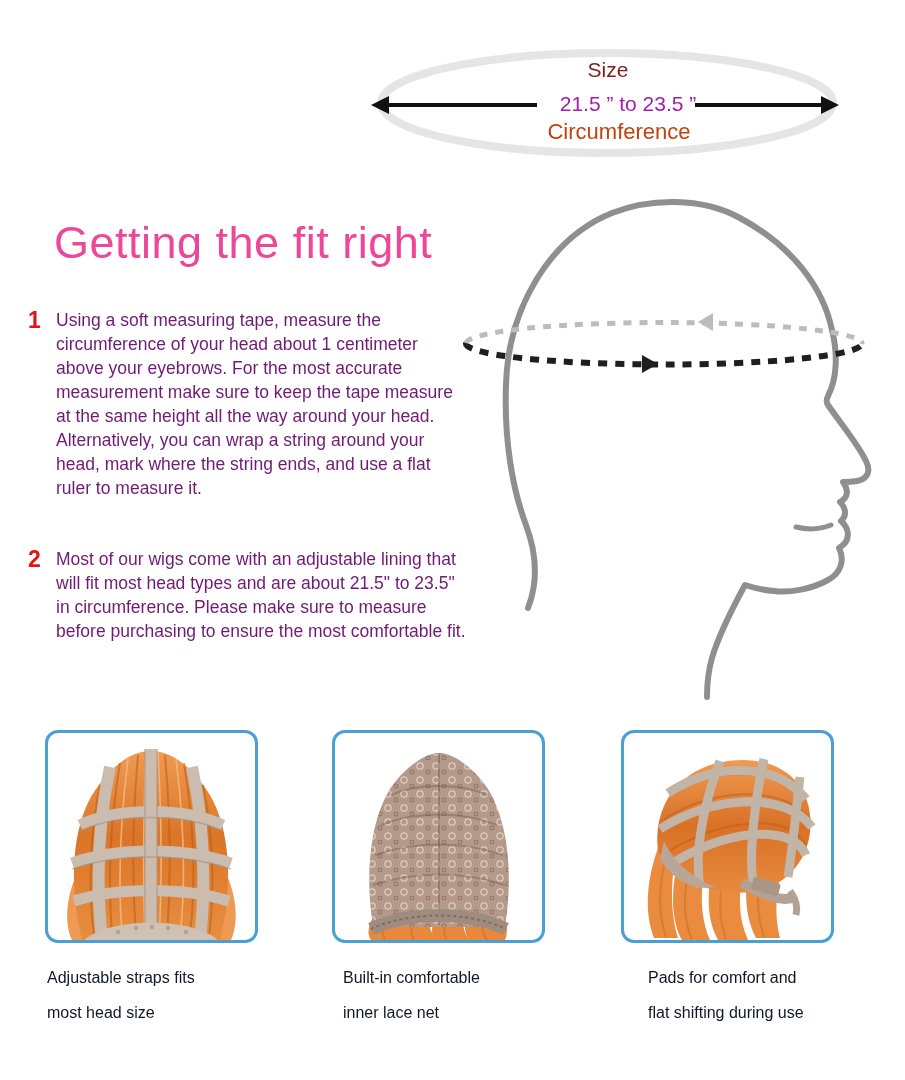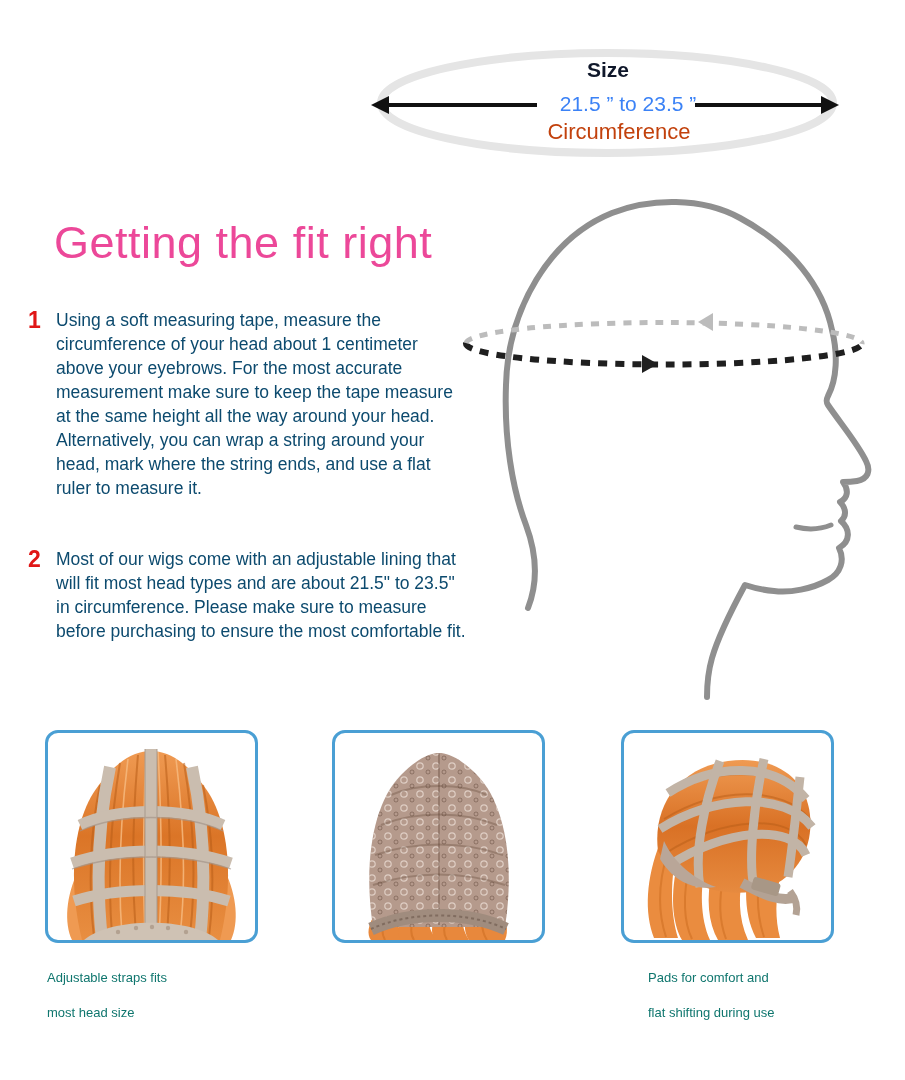--- a/index.html
+++ b/index.html
@@ -7,62 +7,62 @@
     position:relative;
     width:905px;height:1080px;
     background:#ffffff;
     font-family:"Liberation Sans", sans-serif;
     overflow:hidden;
   }
   
   .size-svg{position:absolute;left:365px;top:45px;width:480px;height:125px;}
   .size-label{
     position:absolute;left:458px;top:58px;width:300px;
-    text-align:center;font-size:21px;color:#0f172a;font-weight:bold;
+    text-align:center;font-size:21px;color:#7f1d1d;
   }
   .range-label{
     position:absolute;left:478px;top:92px;width:300px;
-    text-align:center;font-size:21px;color:#3b82f6;
+    text-align:center;font-size:21px;color:#a21caf;
   }
   .circ-label{
     position:absolute;left:469px;top:119px;width:300px;
     text-align:center;font-size:22px;color:#c2410c;
   }
   
   .heading{
     position:absolute;left:54px;top:215px;width:420px;
     font-size:45px;line-height:56px;color:#ec4899;font-weight:400;
     letter-spacing:0.5px;
   }
   
   .instruction{position:absolute;left:28px;width:440px;display:flex;gap:7px;}
   .instruction .num{
     flex:0 0 21px;color:#e01616;font-weight:bold;
     font-size:23px;line-height:25px;
   }
   .instruction .body{
-    margin:0;font-size:17.5px;line-height:24px;color:#0c4a6e;
+    margin:0;font-size:17.5px;line-height:24px;color:#701a75;
   }
   .inst-1{top:308px;}
   .inst-2{top:547px;}
   
   .head-svg{position:absolute;left:460px;top:180px;width:445px;height:520px;}
   
   .card{
     position:absolute;top:730px;width:207px;height:207px;
     border:3px solid #4a9fd4;border-radius:13px;overflow:hidden;
     background:#ffffff;
   }
   .card svg{display:block;width:207px;height:207px;}
   .card-1{left:45px;}
   .card-2{left:332px;}
   .card-3{left:621px;}
   
   .caption{
-    position:absolute;top:960px;font-size:13px;line-height:35px;color:#0f766e;
+    position:absolute;top:960px;font-size:16px;line-height:35px;color:#0f172a;
   }
   .caption span{display:block;}
   .cap-1{left:47px;}
   .cap-2{left:343px;}
   .cap-3{left:648px;}
 </style>
 </head>
 <body>
 
 <div class="page">
@@ -250,18 +250,22 @@
       <path d="M118,150 C140,162 158,170 172,164" stroke="#b3a294" stroke-width="10" fill="none"></path>
       <rect x="128" y="147" width="28" height="13" rx="3" fill="#a89786" transform="rotate(16 142 153)"></rect>
       <path d="M166,158 C172,166 174,174 172,182" stroke="#b3a294" stroke-width="7" fill="none"></path>
     </svg>
   </div>
 
   <div class="caption cap-1">
     <span>Adjustable straps fits</span>
     <span>most head size</span>
   </div>
+  <div class="caption cap-2">
+    <span>Built-in comfortable</span>
+    <span>inner lace net</span>
+  </div>
   <div class="caption cap-3">
     <span>Pads for comfort and</span>
     <span>flat shifting during use</span>
   </div>
 
 </div>
 
 </body></html>

